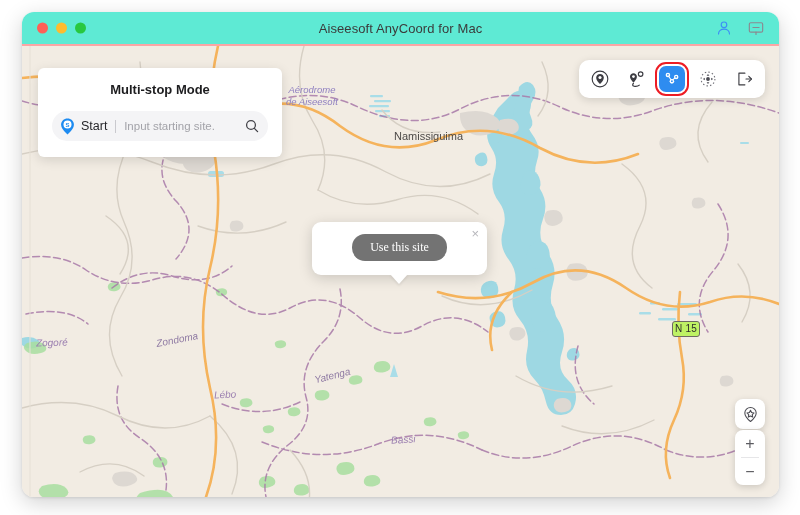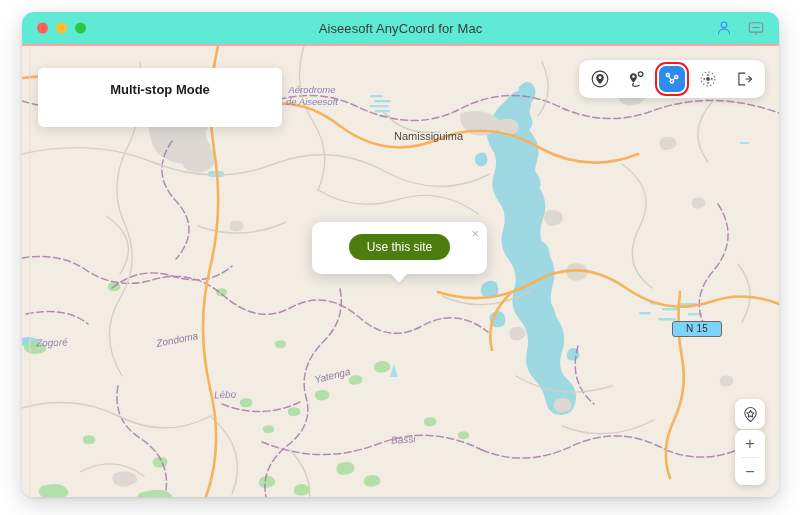--- a/index.html
+++ b/index.html
@@ -90,26 +90,26 @@
   .lbl-aero {
     font-size: 9.5px;
     font-style: italic;
     color: #8f7fc0;
     line-height: 1.25;
     text-align: center;
   }
 
   .road-shield {
     position: absolute;
-    background: #7dd3fc;
+    background: #bef264;
     border: 1px solid #6e6a63;
     border-radius: 3px;
     font-size: 10px;
     color: #2f2d2b;
-    padding: 1px 13px 2px;
+    padding: 1px 2px 2px;
     letter-spacing: 0.2px;
   }
 
   
   .mode-panel {
     position: absolute;
     left: 16px; top: 22px;
     width: 244px;
     background: #ffffff;
     border-radius: 6px;
@@ -218,26 +218,26 @@
     line-height: 1;
   }
   .popup-region {
     font-size: 11.5px;
     color: #36363b;
     margin-bottom: 10px;
   }
   .use-site-btn {
     display: block;
     margin: 0 auto;
-    background: #4d7c0f;
+    background: #737373;
     color: #ffffff;
     border: 0;
     border-radius: 13px;
     padding: 6px 18px;
-    font-family: Liberation Sans, sans-serif;
+    font-family: Liberation Serif, serif;
     font-size: 12px;
     cursor: pointer;
   }
 
   
   .fav-btn {
     position: absolute;
     right: 14px; bottom: 68px;
     width: 30px; height: 30px;
     background: #ffffff;
@@ -447,20 +447,35 @@
     <div class="map-label lbl-area" style="left:14px; top:291px; transform:rotate(-2deg);">Zogoré</div>
     <div class="map-label lbl-boundary" style="left:134px; top:288px; transform:rotate(-11deg);">Zondoma</div>
     <div class="map-label lbl-area" style="left:192px; top:343px; transform:rotate(-3deg);">Lébo</div>
     <div class="map-label lbl-boundary" style="left:292px; top:324px; transform:rotate(-14deg);">Yatenga</div>
     <div class="map-label lbl-area" style="left:369px; top:388px; transform:rotate(-4deg);">Bassi</div>
 
     <div class="road-shield" style="left:650px; top:275px;">N 15</div>
 
     <div class="mode-panel">
       <div class="mode-title">Multi-stop Mode</div>
+      <div class="start-field">
+        <svg class="pin-s" viewBox="0 0 15 17">
+          <path d="M7.5 0.6 C3.9 0.6 1.1 3.3 1.1 6.7 C1.1 11.2 7.5 16.4 7.5 16.4
+                   C7.5 16.4 13.9 11.2 13.9 6.7 C13.9 3.3 11.1 0.6 7.5 0.6 Z" fill="#1d8bf1"></path>
+          <circle cx="7.5" cy="6.6" r="4" fill="#ffffff"></circle>
+          <text x="7.5" y="9.1" text-anchor="middle" font-family="Liberation Sans, sans-serif" font-size="6" font-weight="bold" fill="#1d8bf1">S</text>
+        </svg>
+        <span class="start-label">Start</span>
+        <span class="field-divider"></span>
+        <input class="start-input" type="text" placeholder="Input starting site." style="">
+        <svg class="search-icon" viewBox="0 0 14 14" fill="none" stroke="#44444a" stroke-width="1.3" stroke-linecap="round">
+          <circle cx="6" cy="6" r="4.4"></circle>
+          <path d="M9.4 9.4 L12.6 12.6"></path>
+        </svg>
+      </div>
     </div>
 
     <div class="mode-toolbar">
 
       <button class="mode-btn">
         <svg viewBox="0 0 22 22" fill="none" stroke="#3c3c42" stroke-width="1.25">
           <circle cx="11" cy="11" r="8.6"></circle>
           <path d="M11 5.4 C8.6 5.4 6.8 7.2 6.8 9.5 C6.8 12.5 11 16.4 11 16.4
                    C11 16.4 15.2 12.5 15.2 9.5 C15.2 7.2 13.4 5.4 11 5.4 Z" fill="#3c3c42" stroke="none"></path>
           <circle cx="11" cy="9.4" r="1.7" fill="#ffffff" stroke="none"></circle>

